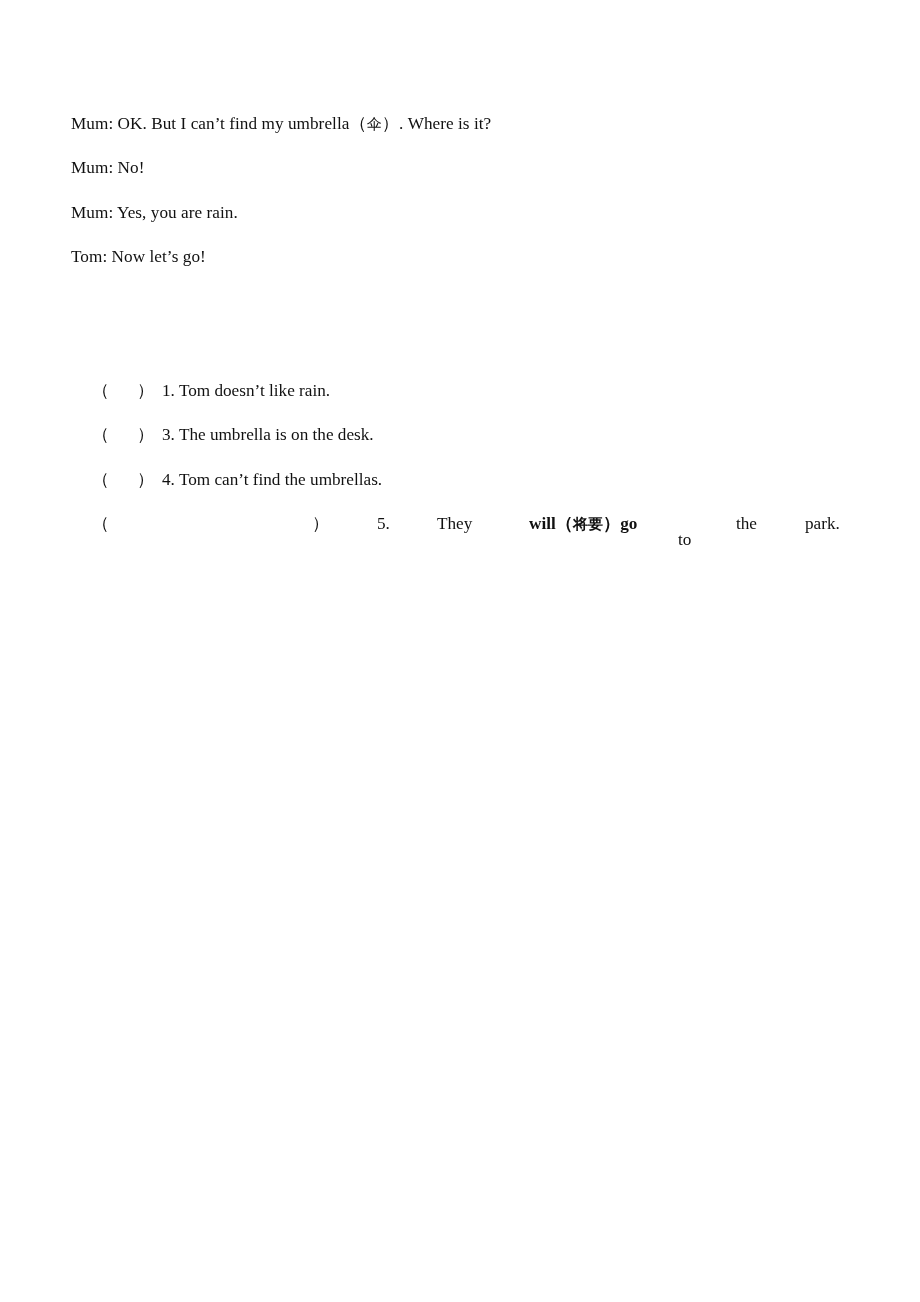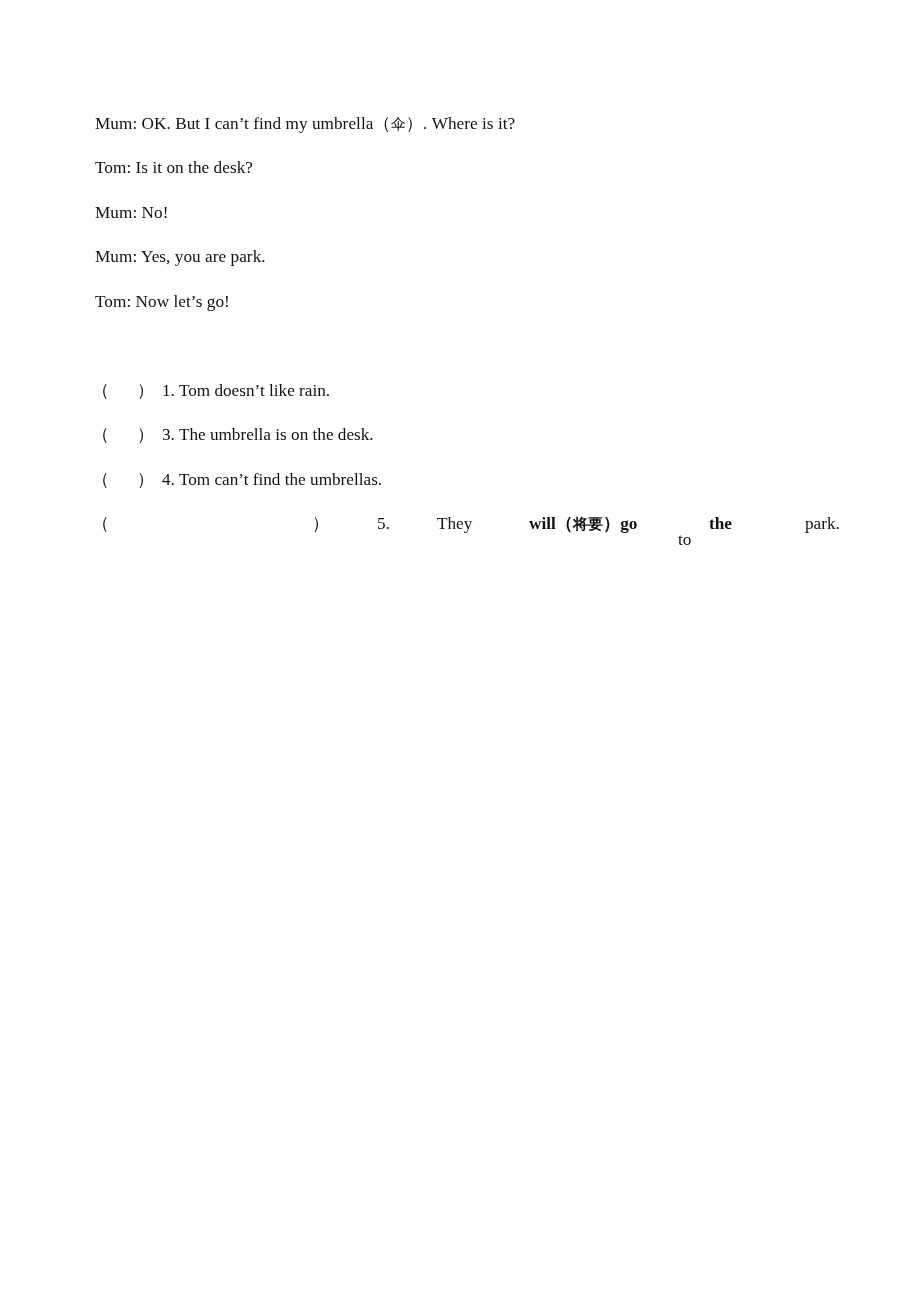--- a/index.html
+++ b/index.html
@@ -30,21 +30,21 @@
   .content {
     position: absolute;
     left: 0;
     top: 0;
     width: 920px;
   }
 
   
   .dialogue {
     position: absolute;
-    left: 95px;
+    left: 71px;
     top: 113px;
     width: 770px;
   }
   .dialogue-line {
     font-size: 17.2px;
     line-height: 22px;
     height: 22px;
     margin: 0 0 22.4px 0;
     white-space: nowrap;
     letter-spacing: 0.05px;
@@ -102,39 +102,38 @@
     white-space: nowrap;
     font-size: 17.2px;
     line-height: 22px;
   }
   .jw-paren-open { left: 0px; }
   .jw-paren-close { left: 220px; }
   .jw-num { left: 285px; }
   .jw-they { left: 345px; }
   .jw-will { left: 437px; font-weight: bold; }
   .jw-to { left: 586px; margin-top: 16px; }
-  .jw-the { left: 617px; font-weight: bold; }
+  .jw-the { left: 644px; }
   .jw-park { left: 713px; }
 </style>
 </head>
 <body>
 
 <div class="page">
   <div class="content">
 
     <div class="dialogue">
 
       <p class="dialogue-line"><span>Mum: OK. But I can’t find my umbrella（</span><span class="cjk">伞</span><span>）. Where is it?</span></p>
 
-      <p class="dialogue-line">Tom: Is it on the desk?</p>
 
       <p class="dialogue-line">Mum: No!</p>
 
 
-      <p class="dialogue-line">Mum: Yes, you are park.</p>
+      <p class="dialogue-line">Mum: Yes, you are rain.</p>
 
       <p class="dialogue-line">Tom: Now let’s go!</p>
 
     </div>
 
     <div class="statements">
 
       <div class="statement-row"><span class="paren-open">（</span><span class="blank-gap"></span><span class="paren-close">）</span><span class="stmt-gap"></span><span class="stmt-text">1. Tom doesn’t like rain.</span></div>
 
 

